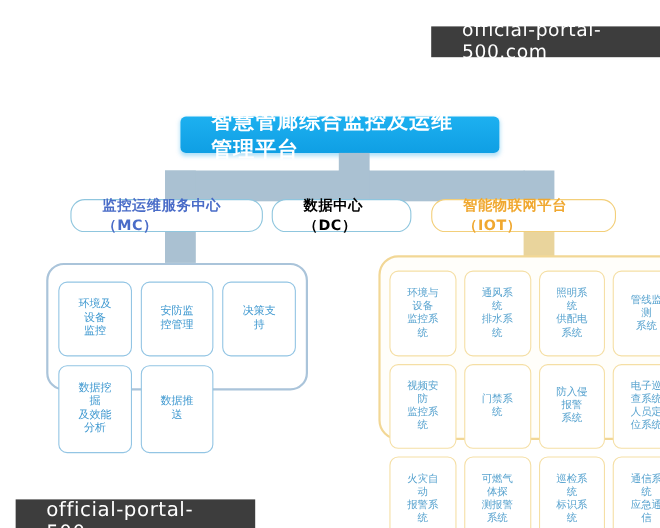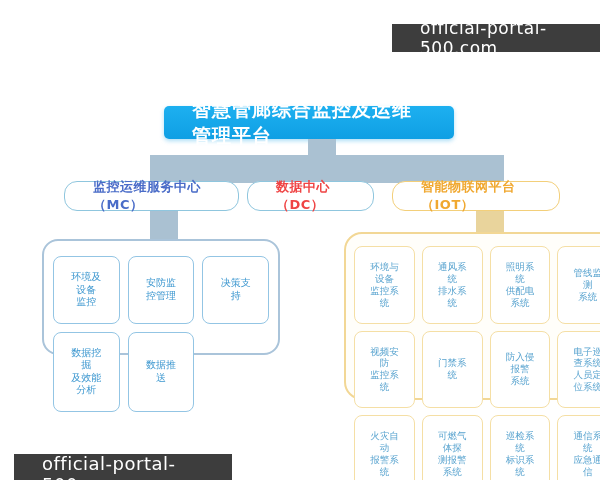--- a/index.html
+++ b/index.html
@@ -25,21 +25,21 @@
   
   .line { position: absolute; background: #aac1d2; }
   .line.yellow { background: #e9d49c; }
 
   
   .l2-box { position: absolute; height: 27px; background: #ffffff;
     border: 1px solid #8fc6de; border-radius: 13px;
     display: flex; align-items: center; justify-content: flex-start;
     font-size: 13px; font-weight: bold; letter-spacing: 0.5px; }
   .l2-mc  { left: 50px;  top: 167px; width: 175px; color: #4a6cc8; }
-  .l2-dc  { left: 233px; top: 167px; width: 127px; color: #ef4444; }
+  .l2-dc  { left: 233px; top: 167px; width: 127px; color: #000000; }
   .l2-iot { left: 378px; top: 167px; width: 168px; color: #f0a830; border-color: #f3cf7a; }
 
   
   .group { position: absolute; background: #ffffff; display: grid; }
   .group-mc { left: 28px; top: 225px; width: 238px; height: 116px;
     border: 2px solid #aac4da; border-radius: 16px;
     grid-template-columns: repeat(3, 1fr); grid-template-rows: 1fr 1fr;
     gap: 8px; padding: 15px 9px 13px 9px; }
   .group-iot { left: 282px; top: 218px; width: 284px; height: 168px;
     border: 2px solid #f2d795; border-radius: 18px; background: #fffefa;

